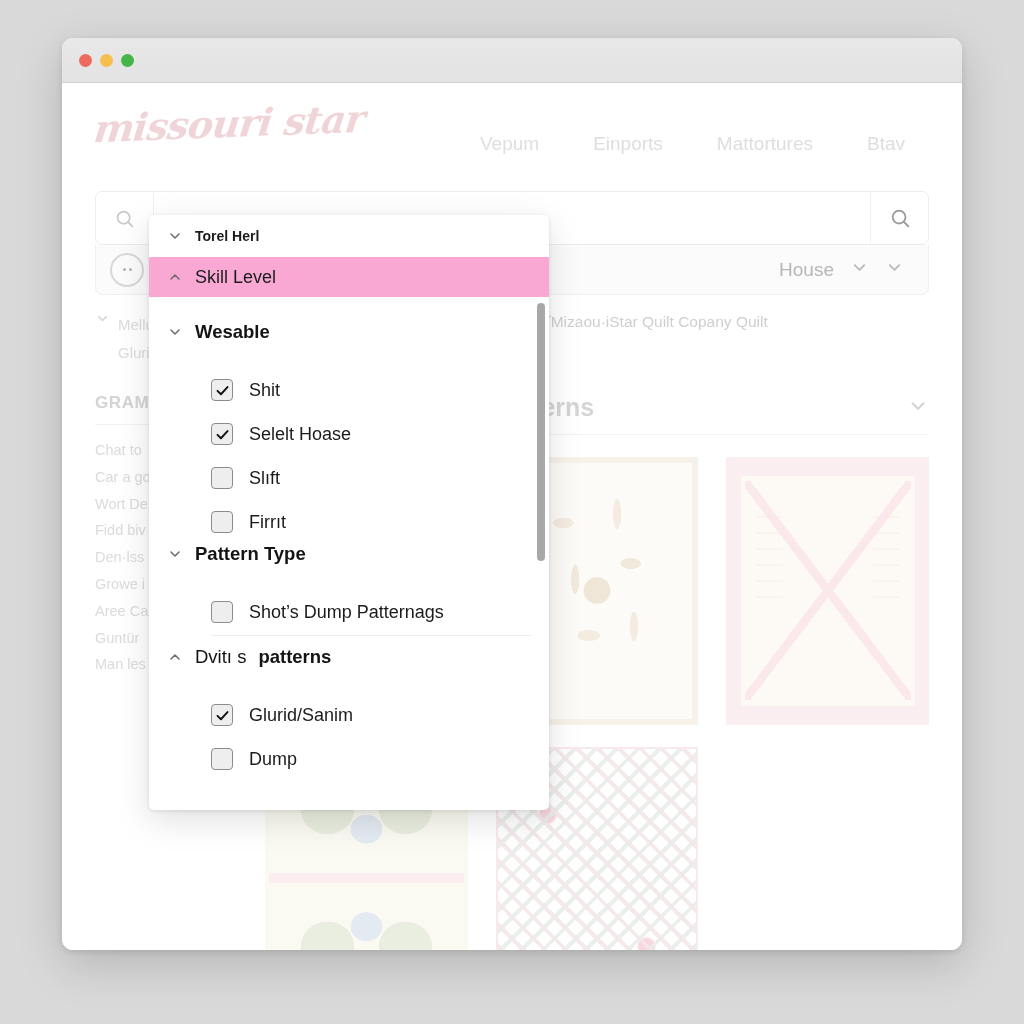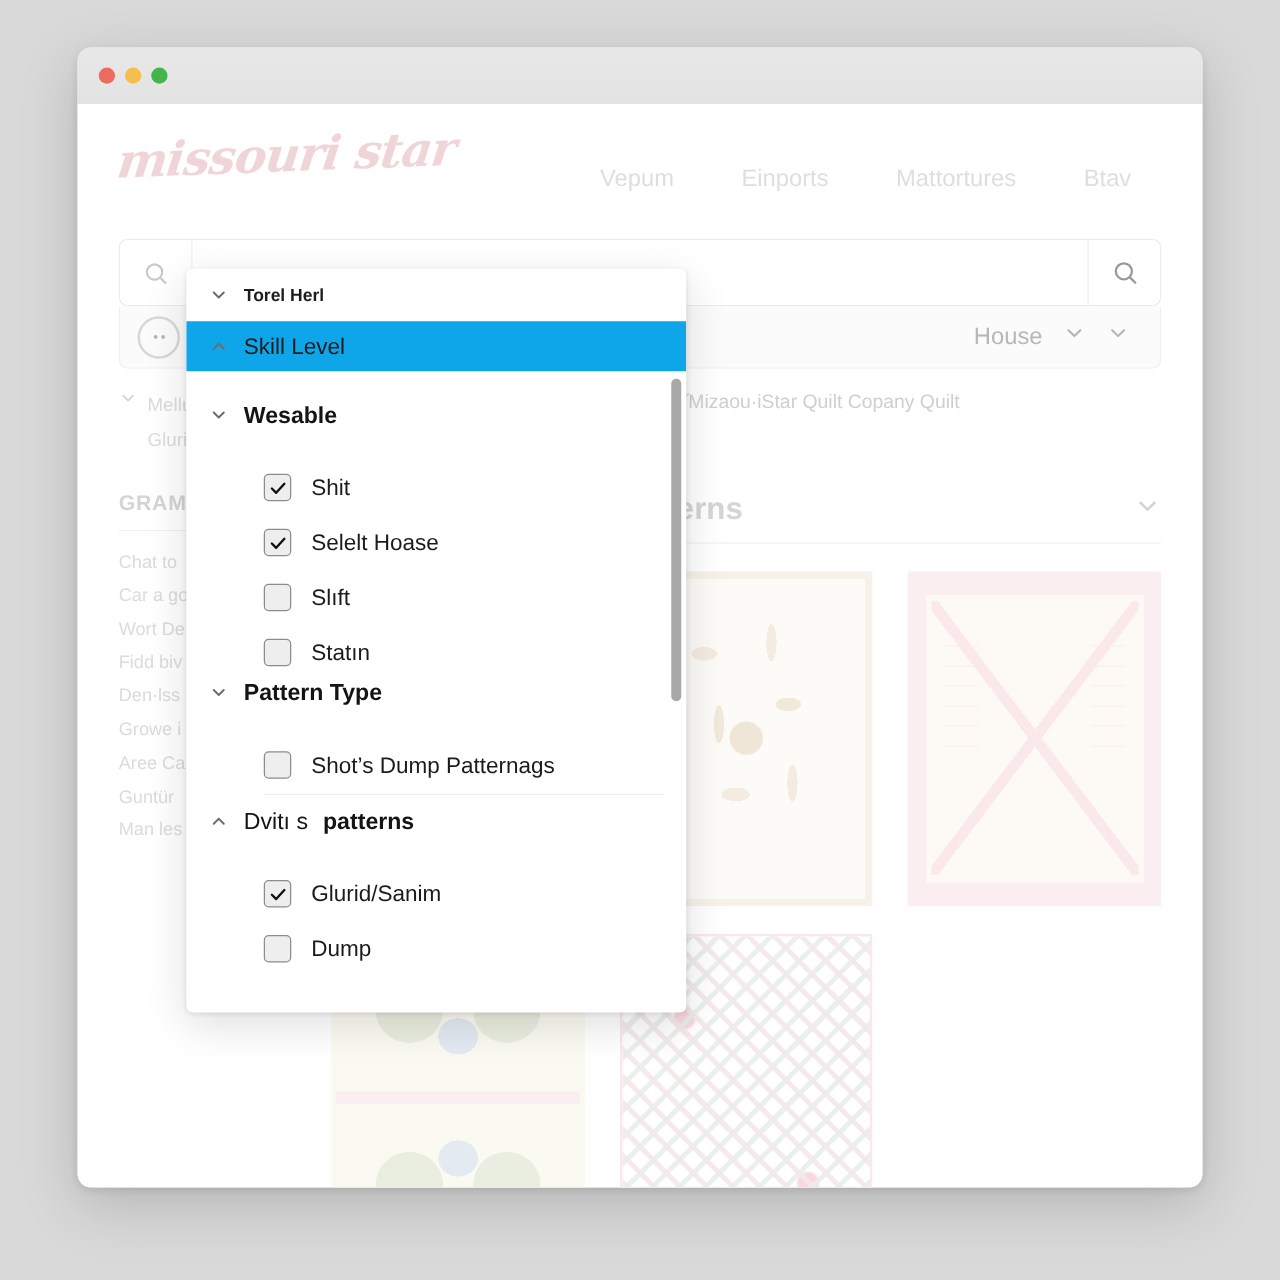--- a/index.html
+++ b/index.html
@@ -309,21 +309,21 @@
     height: 42px;
     padding: 0 18px;
     font-size: 14px;
     font-weight: 700;
     color: #1c1c1c;
     cursor: pointer;
   }
   .panel-row.sub {
     font-weight: 400;
     font-size: 18px;
-    background: #0ea5e9;
+    background: #f9a8d4;
     height: 40px;
   }
   .chev { width: 16px; flex: none; display: flex; align-items: center; justify-content: center; color:#6e6e6e; }
 
   .panel-scroll {
     flex: 1;
     position: relative;
     overflow: hidden;
     padding: 14px 18px 16px 18px;
   }
@@ -578,21 +578,21 @@
           <div class="opt">
             <span class="box">
               
             </span>
             <span>Slıft</span>
           </div>
           <div class="opt">
             <span class="box">
               
             </span>
-            <span>Statın</span>
+            <span>Firrıt</span>
           </div>
 
           <div class="group-title">
             <span class="chev">
               <svg width="16" height="16" viewBox="0 0 24 24" fill="none" stroke="#6e6e6e" stroke-width="2.4" stroke-linecap="round" stroke-linejoin="round">
                   <path d="M6 9l6 6 6-6"></path>
                 </svg>
             </span>
             <span>Pattern Type</span>
           </div>

